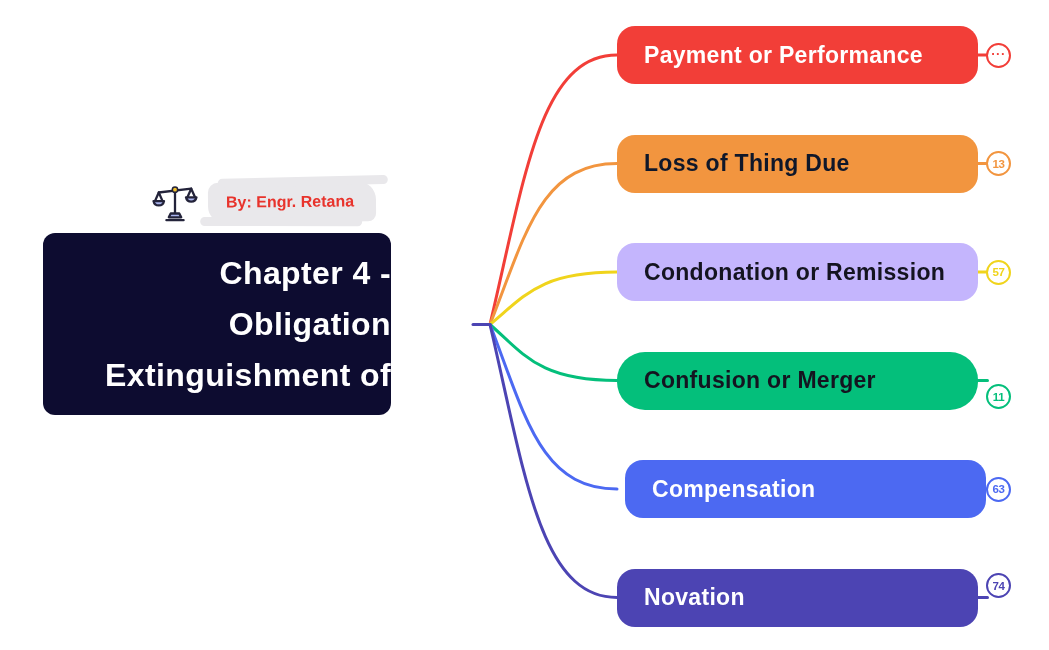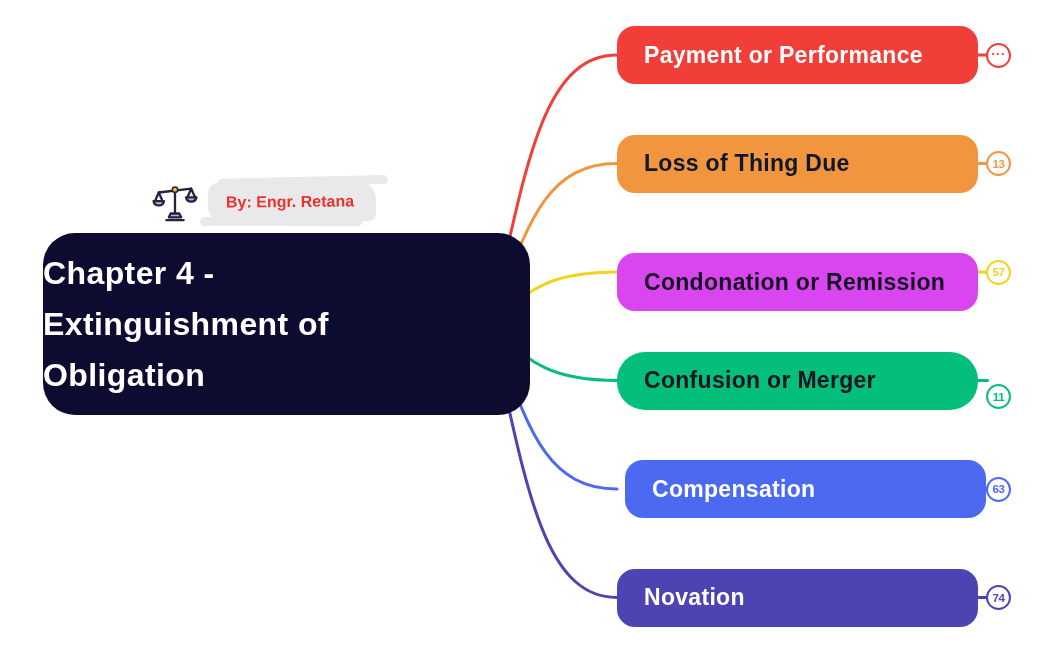--- a/index.html
+++ b/index.html
@@ -13,26 +13,26 @@
   }
   #edges {
     position: absolute;
     left: 0; top: 0;
     width: 1049px; height: 650px;
   }
   
   .center-node {
     position: absolute;
     left: 43px; top: 233px;
-    width: 487px; height: 182px;
-    border-radius: 32px;
+    width: 348px; height: 182px;
+    border-radius: 12px;
     display: flex;
     flex-direction: column;
     justify-content: center;
-    align-items: flex-start;
+    align-items: flex-end;
     font-weight: 700;
     font-size: 32px;
     line-height: 51px;
     letter-spacing: 0.4px;
     text-align: center;
   }
   
   .author {
     position: absolute;
     left: 152px; top: 178px;
@@ -139,40 +139,40 @@
       </g>
       <circle cx="24" cy="8" r="2.8" fill="#f2c12b" stroke="#23233a" stroke-width="1.6"></circle>
     </svg>
     <span class="author-highlight" style="--hl: #e9e8eb;">
       <span class="author-text" style="color: rgb(232, 51, 44);">By: Engr. Retana</span>
     </span>
   </div>
 
   <div class="center-node" id="centerNode" style="background: rgb(13, 12, 48); color: rgb(255, 255, 255);">
       <div>Chapter 4 -</div>
+      <div>Obligation</div>
       <div>Extinguishment of</div>
-      <div>Obligation</div>
     </div>
 
   <div id="branches">
     <div class="branch" style="top: 26px; background: rgb(242, 62, 56); color: rgb(255, 255, 255);">
       <span class="branch-label">Payment or Performance</span>
     </div>
     <div class="badge" style="top: 42.5px; border-color: rgb(242, 62, 56); color: rgb(242, 62, 56);">
       <span class="dots">···</span>
     </div>
 
     <div class="branch" style="top: 134.5px; background: rgb(242, 149, 63); color: #0f172a;">
       <span class="branch-label">Loss of Thing Due</span>
     </div>
     <div class="badge" style="top: 151px; border-color: rgb(242, 149, 63); color: rgb(242, 149, 63);">
       <span>13</span>
     </div>
 
-    <div class="branch" style="top: 253px; background: #d946ef; color: rgb(20, 20, 32); align-items: center;">
+    <div class="branch" style="top: 243px; background: #c4b5fd; color: rgb(20, 20, 32); align-items: center;">
       <span class="branch-label">Condonation or Remission</span>
     </div>
     <div class="badge" style="top: 259.5px; border-color: rgb(240, 212, 28); color: rgb(240, 212, 28);">
       <span>57</span>
     </div>
 
     <div class="branch" style="top: 351.5px; background: rgb(4, 191, 123); color: rgb(20, 20, 32); border-radius: 28px;">
       <span class="branch-label">Confusion or Merger</span>
     </div>
     <div class="badge" style="top: 384px; border-color: rgb(4, 191, 123); color: rgb(4, 191, 123);">
@@ -182,18 +182,18 @@
     <div class="branch" style="top: 460px; background: rgb(76, 105, 242); color: rgb(255, 255, 255); margin-left: 8px;">
       <span class="branch-label">Compensation</span>
     </div>
     <div class="badge" style="top: 476.5px; border-color: rgb(76, 105, 242); color: rgb(76, 105, 242);">
       <span>63</span>
     </div>
 
     <div class="branch" style="top: 568.5px; background: rgb(76, 68, 179); color: #ffffff;">
       <span class="branch-label">Novation</span>
     </div>
-    <div class="badge" style="top: 585px; border-color: rgb(76, 68, 179); color: rgb(76, 68, 179);">
+    <div class="badge" style="top: 573px; border-color: rgb(76, 68, 179); color: rgb(76, 68, 179);">
       <span>74</span>
     </div>
   </div>
 
 </div>
 
 </body></html>

